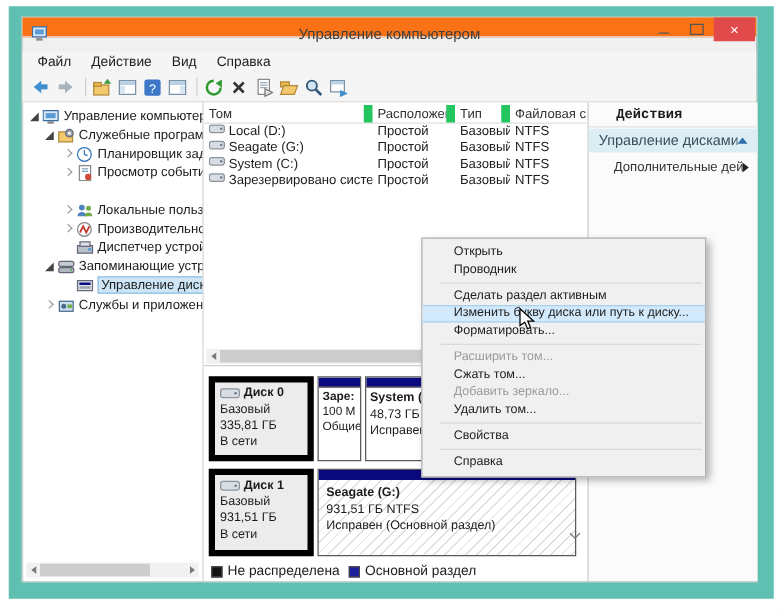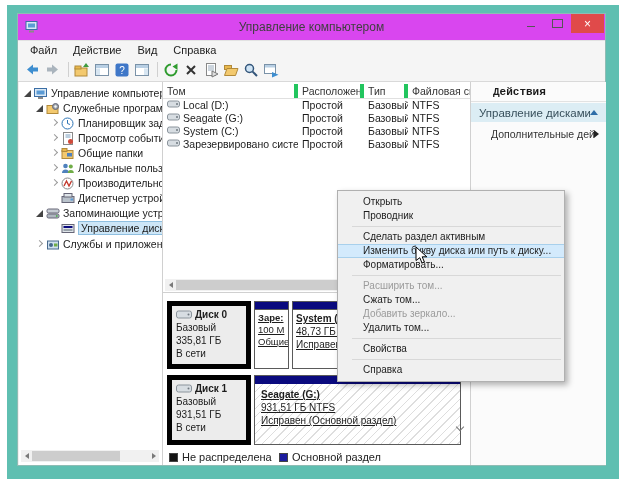--- a/index.html
+++ b/index.html
@@ -3,21 +3,21 @@
 <meta charset="utf-8">
 <style>
   html,body{margin:0;padding:0;background:#ffffff;}
   #stage{position:relative;width:626px;height:490px;background:#ffffff;overflow:hidden;
          font-family:"Liberation Sans",sans-serif;font-size:10.5px;color:#1c1c1c;
          -webkit-font-smoothing:antialiased;}
   .abs{position:absolute;}
   #desktop{left:7px;top:5px;width:612px;height:474px;background:#5fbfb1;}
   #win{left:10px;top:8px;width:589px;height:453px;background:#f0f0f0;border:1px solid #8fbcb4;box-sizing:border-box;}
   
-  #titlebar{left:0;top:0;width:100%;height:27px;background:#d946ef;border-bottom:1px solid #e2e2e2;box-sizing:border-box;}
+  #titlebar{left:0;top:0;width:100%;height:16px;background:#f97316;border-bottom:1px solid #e2e2e2;box-sizing:border-box;}
   #apptitle{left:0;top:6px;width:100%;text-align:center;font-size:12px;color:#3f3f3f;}
   #appicon{left:7px;top:6px;}
   #winbtns{right:1px;top:0;display:flex;}
   .wbtn{height:19px;display:flex;align-items:center;justify-content:center;}
   #btn-min{width:26px;} #btn-max{width:27px;}
   #btn-close{width:33px;background:#e04a4a;color:#fff;font-size:12px;}
   .minglyph{width:8px;height:1px;background:#555;display:inline-block;margin-top:6px;}
   .maxglyph{width:9px;height:7px;border:1px solid #555;display:inline-block;}
   
   #menubar{left:0;top:27px;width:100%;height:17px;background:#f5f5f5;display:flex;align-items:center;padding-left:4px;box-sizing:border-box;}
@@ -41,30 +41,30 @@
   .tlabel{font-size:10.5px;color:#1c1c1c;}
   .trow.sel .tlabel{background:#cde6f7;border:1px solid #8fbfe0;padding:0 2px;}
   
   .hsb{height:12px;background:#f1f1f1;display:flex;align-items:center;}
   .sbarrow{width:11px;height:12px;display:flex;align-items:center;justify-content:center;}
   .arr-l{width:0;height:0;border-top:3px solid transparent;border-bottom:3px solid transparent;border-right:4px solid #7a7a7a;}
   .arr-r{width:0;height:0;border-top:3px solid transparent;border-bottom:3px solid transparent;border-left:4px solid #7a7a7a;}
   .sbthumb{height:10px;background:#cdcdcd;}
   
   .vhead{left:0;top:2px;width:100%;height:14px;display:flex;border-bottom:1px solid #e0e0e0;background:#fff;}
-  .vhc{border-right:4px solid #22c55e;padding-left:4px;display:flex;align-items:center;color:#333;box-sizing:border-box;white-space:nowrap;overflow:hidden;}
+  .vhc{border-right:7px solid #22c55e;padding-left:4px;display:flex;align-items:center;color:#333;box-sizing:border-box;white-space:nowrap;overflow:hidden;}
   .vrow{display:flex;height:13px;align-items:center;width:100%;}
   .vc{padding-left:4px;box-sizing:border-box;white-space:nowrap;overflow:hidden;display:flex;align-items:center;}
   .c1{width:135px;}.c2{width:66px;}.c3{width:44px;}.c4{width:62px;}
   .volico{margin-right:3px;flex:0 0 13px;}
   
   .dlabel{background:#ececec;border:5px solid #000000;box-sizing:border-box;padding:2px 4px;font-size:10px;line-height:13px;overflow:hidden;white-space:nowrap;}
   .dname{font-weight:bold;display:flex;align-items:center;}
   .dname svg{margin-right:3px;}
-  .part{border:1px solid #5a5a5a;background:#fff;box-sizing:border-box;overflow:hidden;text-decoration:underline;}
+  .part{border:1px solid #5a5a5a;background:#fff;box-sizing:border-box;overflow:hidden;}
   .pnavy{height:7px;background:#0a0a7e;border-bottom:1px solid #5a5a5a;}
   .ptext{padding:2px 3px;font-size:9.5px;line-height:12px;white-space:nowrap;overflow:hidden;}
   .ptitle{font-weight:bold;}
   .hatchbody{position:absolute;left:0;top:8px;right:0;bottom:0;
      background:repeating-linear-gradient(135deg,#ffffff 0px,#ffffff 5px,#dedede 5px,#dedede 6px);}
   .hatchtext{position:relative;font-size:10px;line-height:13px;padding:3px 6px;white-space:nowrap;}
   
   .legitem{display:flex;align-items:center;font-size:11px;color:#222;}
   .lsw{width:9px;height:9px;border:1px solid #444;margin-right:4px;box-sizing:border-box;}
   .lsw.un{background:#141414;}
@@ -238,29 +238,20 @@
         </div>
         <div class="trow lvl2 abs" style="top:49px">
           <span class="exp col"></span>
           <span class="ticon"><svg width="14" height="13">
                 <rect x="2.5" y="0.5" width="9" height="12" fill="#fff" stroke="#8a8a8a"></rect>
                 <line x1="4.5" y1="3" x2="9.5" y2="3" stroke="#7a9ebd"></line>
                 <line x1="4.5" y1="5" x2="9.5" y2="5" stroke="#7a9ebd"></line>
                 <circle cx="9.5" cy="9.5" r="2.5" fill="#d04a3a"></circle>
               </svg></span>
           <span class="tlabel">Просмотр событий</span>
-        </div>
-        <div class="trow lvl2 abs" style="top:64px">
-          <span class="exp col"></span>
-          <span class="ticon"><svg width="14" height="13">
-                <rect x="1" y="3.5" width="11" height="8" fill="#f3c96e" stroke="#b28a3a"></rect>
-                <rect x="1" y="1.5" width="5" height="3" fill="#e8b84e" stroke="#b28a3a"></rect>
-                <rect x="6" y="6" width="5" height="3.5" fill="#4f81bd"></rect>
-              </svg></span>
-          <span class="tlabel">Общие папки</span>
         </div>
         <div class="trow lvl2 abs" style="top:79px">
           <span class="exp col"></span>
           <span class="ticon"><svg width="14" height="13">
                 <circle cx="4.5" cy="4" r="2.3" fill="#4f81bd"></circle>
                 <path d="M1 11 a3.5 3.5 0 0 1 7 0 z" fill="#4f81bd"></path>
                 <circle cx="9.8" cy="4.5" r="2" fill="#70ad47"></circle>
                 <path d="M6.8 11 a3 3 0 0 1 6 0 z" fill="#70ad47"></path>
               </svg></span>
           <span class="tlabel">Локальные пользовате</span>

